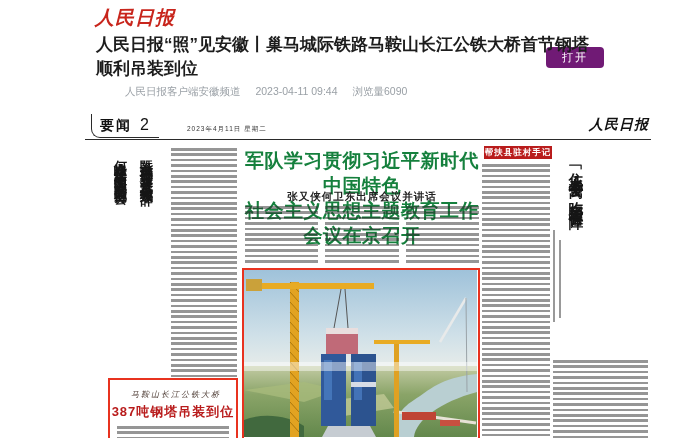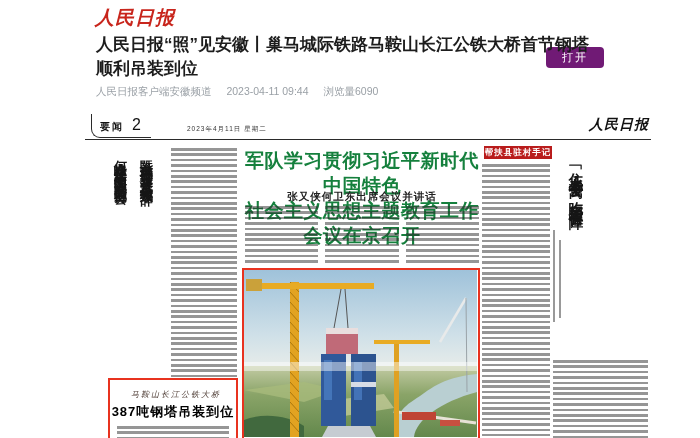--- a/index.html
+++ b/index.html
@@ -12,32 +12,32 @@
   #logo { position:absolute; left:95px; top:5px; font-family:"Liberation Serif", serif;
           font-weight:bold; font-style:italic; font-size:19px; color:#c8251c; letter-spacing:1px; }
   #tagline { position:absolute; left:192px; top:11px; font-size:11px; color:#2b2b2b; letter-spacing:6px; }
   #open-btn { position:absolute; left:546px; top:6px; width:58px; height:21px; border:none;
               background:#701a75; color:#fff; font-size:11px; border-radius:4px; line-height:21px;
               text-align:center; cursor:pointer; letter-spacing:2px;margin-top:41px; }
 
   
   #article-title { position:absolute; left:96px; top:33px; width:496px; font-size:17px;
                    font-weight:bold; color:#1d1d1d; line-height:1.42; }
-  #article-meta { position:absolute; left:96px; top:85px; font-size:10.5px; color:#9aa0a6; }
+  #article-meta { position:absolute; left:125px; top:85px; font-size:10.5px; color:#9aa0a6; }
   #article-meta span { margin-right:12px; }
 
   
   #paper { position:absolute; left:85px; top:112px; width:566px; height:326px; background:#fff; overflow:hidden; }
 
   
   #paper-head { position:absolute; left:0; top:2px; width:566px; height:26px; border-bottom:1.5px solid #2a2a2a; }
   #section-wrap { position:absolute; left:6px; top:0px; height:24px; padding:2px 10px 0 8px;
                   border-left:1.5px solid #2a2a2a; border-bottom:1.5px solid #2a2a2a;
                   border-bottom-left-radius:9px; }
-  #section-name { font-size:10px; font-weight:bold; color:#111; letter-spacing:2px; }
+  #section-name { font-size:14px; font-weight:bold; color:#111; letter-spacing:2px; }
   #page-num { font-size:16px; color:#111; margin-left:8px; }
   #paper-date { position:absolute; left:102px; top:11px; font-size:6.5px; color:#333; letter-spacing:1px; }
   #masthead { position:absolute; right:2px; top:2px; font-family:"Liberation Serif", serif;
               font-weight:bold; font-style:italic; font-size:14px; color:#111; letter-spacing:1px; }
 
   
   .sim { background-image:repeating-linear-gradient(to bottom, rgba(45,45,45,.50) 0px,
           rgba(45,45,45,.50) 2.6px, transparent 2.6px, transparent 5.4px); }
   .simv { background-image:repeating-linear-gradient(to right, rgba(70,70,70,.55) 0px,
           rgba(70,70,70,.55) 2.4px, transparent 2.4px, transparent 5.2px); }
@@ -47,21 +47,21 @@
            font-weight:bold; color:#161616; font-size:13px; letter-spacing:2px; }
   #lv1 { left:26px; top:38px; height:232px; }
   #lv2 { left:52px; top:38px; height:232px; }
   #l-body { left:86px; top:36px; width:66px; height:230px; }
 
   
   .redbox { border:2px solid #e8321f; background:#fff; }
   #box387 { position:absolute; left:23px; top:266px; width:130px; height:74px; text-align:center; }
   #box387-kicker { margin-top:9px; font-family:"Liberation Serif", serif; font-style:italic;
                    font-size:8px; color:#4d3b33; letter-spacing:2px;padding-left:6px; }
-  #box387-headline { margin-top:3px; font-size:13px; font-weight:bold; color:#000000; letter-spacing:1px; }
+  #box387-headline { margin-top:3px; font-size:13px; font-weight:bold; color:#b91c1c; letter-spacing:1px; }
   #box387-body { margin:5px auto 0; width:112px; height:14px; }
 
   
   #c-head { position:absolute; left:160px; top:36px; width:234px; text-align:center;
             font-size:19px; font-weight:bold; color:#15803d; line-height:1.32; letter-spacing:.5px; }
   #c-sub { position:absolute; left:160px; top:78px; width:234px; text-align:center;
            font-size:10.5px; font-weight:bold; color:#222; letter-spacing:1px; }
   #c-cols { position:absolute; left:160px; top:94px; width:234px; height:58px; display:flex; gap:7px; }
   #c-cols div { flex:1; }
   #photo-box { position:absolute; left:157px; top:156px; width:238px; height:172px; border:2.5px solid #e8321f; }

